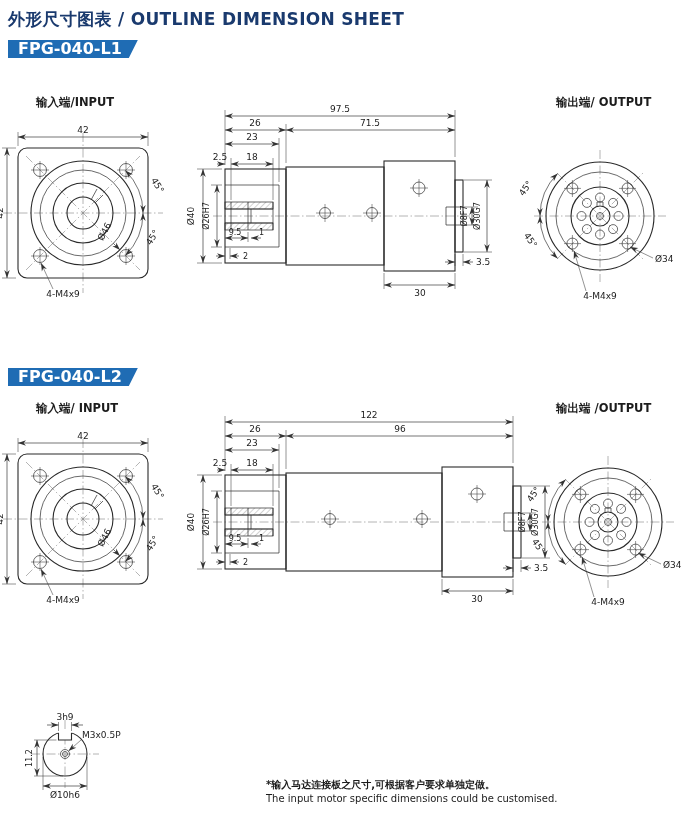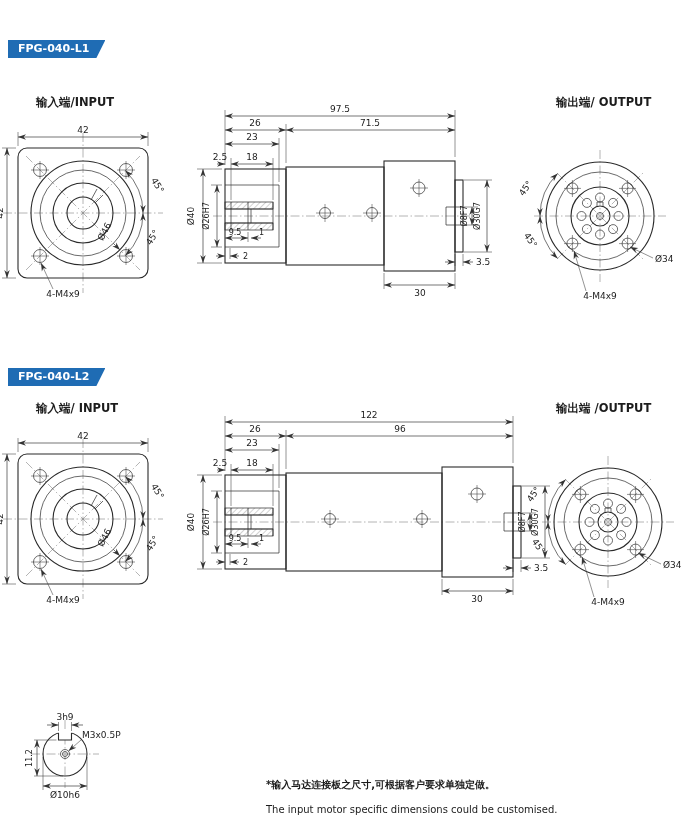--- a/index.html
+++ b/index.html
@@ -1,42 +1,43 @@
 <!DOCTYPE html>
 <html><head>
 <meta charset="utf-8">
 <style>
   *{margin:0;padding:0;box-sizing:border-box}
   html,body{background:#fff}
   body{width:684px;height:815px;position:relative;font-family:"DejaVu Sans","Liberation Sans",sans-serif}
   .sheet{position:absolute;inset:0;background:#fff;overflow:hidden}
   h1.title{position:absolute;left:8px;top:8px;font-size:17px;font-weight:bold;color:#1a3a6e;letter-spacing:.3px;white-space:nowrap}
   .badge{position:absolute;left:8px;height:18px;line-height:18px;padding:0 16px 0 10px;background:#1f6cb4;color:#fff;
-         font-size:11px;font-weight:bold;white-space:nowrap;
+         font-size:16px;font-weight:bold;white-space:nowrap;
          clip-path:polygon(0 0,100% 0,calc(100% - 9px) 100%,0 100%)}
   .b1{top:40px}.b2{top:368px}.b3{top:644px}
   svg.sec{position:absolute;left:0}
   svg text{font-size:9px;fill:#1c1c1c;font-family:"DejaVu Sans","Liberation Sans",sans-serif}
   svg text.s{font-size:8px}
   svg text.lbl{font-size:11.5px;font-weight:bold}
   .p{fill:none;stroke:#2a2a2a;stroke-width:1.1}
   .p2{fill:none;stroke:#2a2a2a;stroke-width:.7}
   .p2h{stroke:#2a2a2a;stroke-width:.7}
   .d{fill:none;stroke:#3a3a3a;stroke-width:.7}
   .x{fill:none;stroke:#3a3a3a;stroke-width:.55}
   .c{fill:none;stroke:#777;stroke-width:.55;stroke-dasharray:9 2.5 1.5 2.5}
   .fn{position:absolute;left:266px;top:778px;width:310px;color:#1b1b1b}
   .fn .cn{font-size:10px;font-weight:bold}
-  .fn .en{font-size:10px;margin-top:12px}
+  .fn .en{font-size:10px;margin-top:1px}
 </style>
 </head>
 <body>
 
 <div class="sheet">
 
+  <h1 class="title">外形尺寸图表 / OUTLINE DIMENSION SHEET</h1>
 
   <div class="badge b1">FPG-040-L1</div>
 
   <svg class="sec" style="top:60px" width="684" height="292" viewBox="0 0 684 292">
     <defs>
       <marker id="ar" viewBox="0 0 10 10" refX="10" refY="5" markerWidth="10" markerHeight="8" orient="auto-start-reverse" markerUnits="userSpaceOnUse">
         <path d="M10,5 L0,1.6 L3,5 L0,8.4 Z" fill="#333"></path>
       </marker>
       <pattern id="ht" width="4" height="4" patternUnits="userSpaceOnUse" patternTransform="rotate(45)">
         <line x1="0" y1="0" x2="0" y2="4" stroke="#666" stroke-width="0.6"></line>

